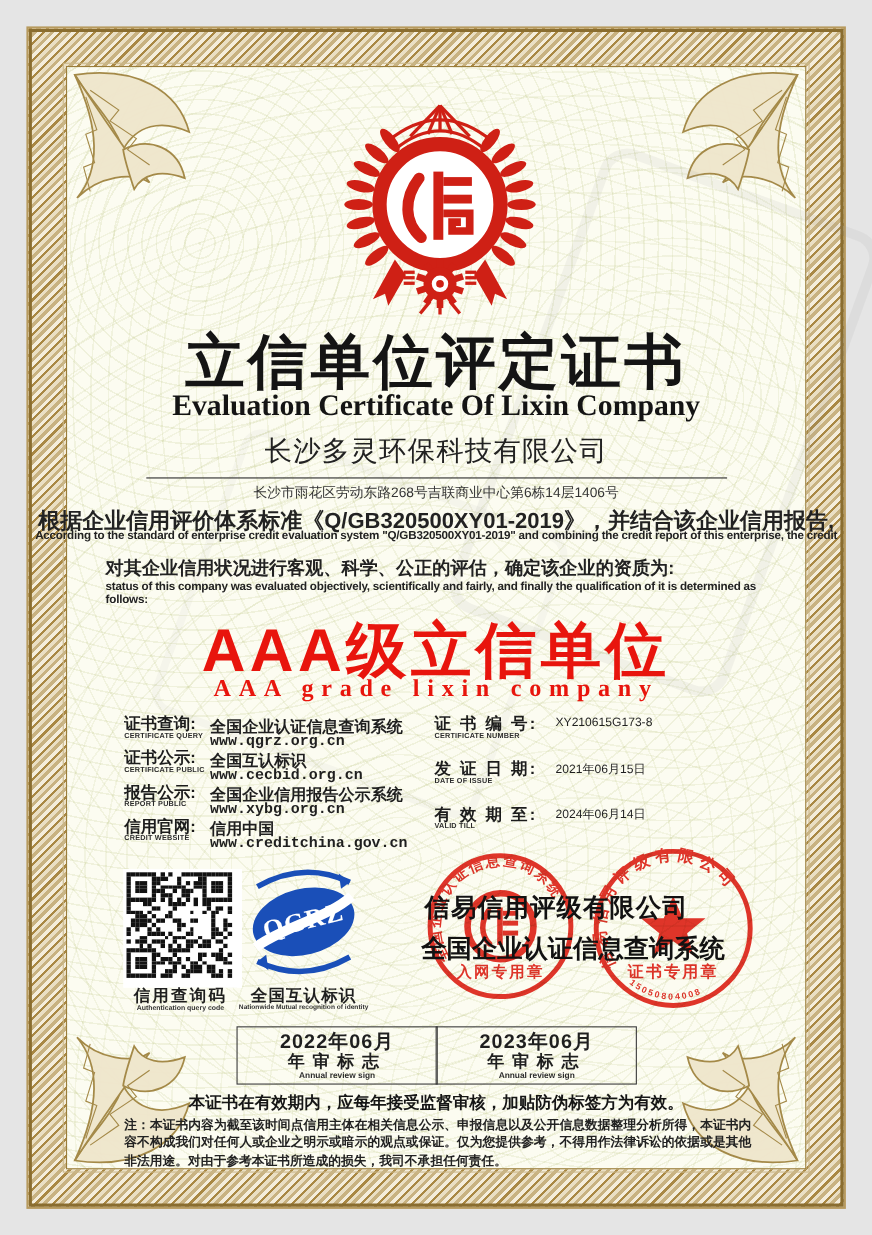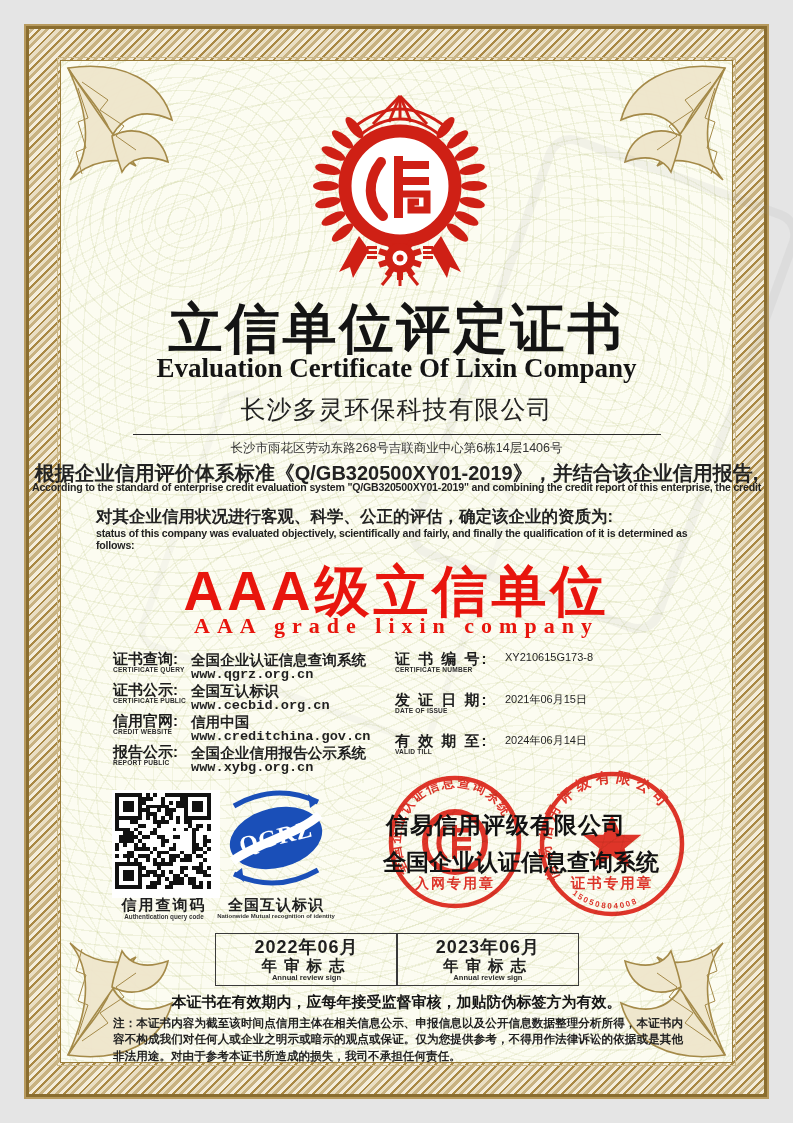--- a/index.html
+++ b/index.html
@@ -225,30 +225,30 @@
       <div class="val">全国企业认证信息查询系统</div>
       <div class="url">www.qgrz.org.cn</div>
     </div>
     <div class="irow">
       <div class="lab">证书公示:</div>
       <div class="laben">CERTIFICATE PUBLIC</div>
       <div class="val">全国互认标识</div>
       <div class="url">www.cecbid.org.cn</div>
     </div>
     <div class="irow">
+      <div class="lab">报告公示:</div>
+      <div class="laben">REPORT PUBLIC</div>
+      <div class="val">全国企业信用报告公示系统</div>
+      <div class="url">www.xybg.org.cn</div>
+    </div>
+    <div class="irow">
       <div class="lab">信用官网:</div>
       <div class="laben">CREDIT WEBSITE</div>
       <div class="val">信用中国</div>
       <div class="url">www.creditchina.gov.cn</div>
-    </div>
-    <div class="irow">
-      <div class="lab">报告公示:</div>
-      <div class="laben">REPORT PUBLIC</div>
-      <div class="val">全国企业信用报告公示系统</div>
-      <div class="url">www.xybg.org.cn</div>
     </div>
   </div>
 
   <div class="info-right">
     <div class="irow">
       <div class="lab sp">证 书 编 号:</div>
       <div class="laben">CERTIFICATE NUMBER</div>
       <div class="val">XY210615G173-8</div>
     </div>
     <div class="irow">

